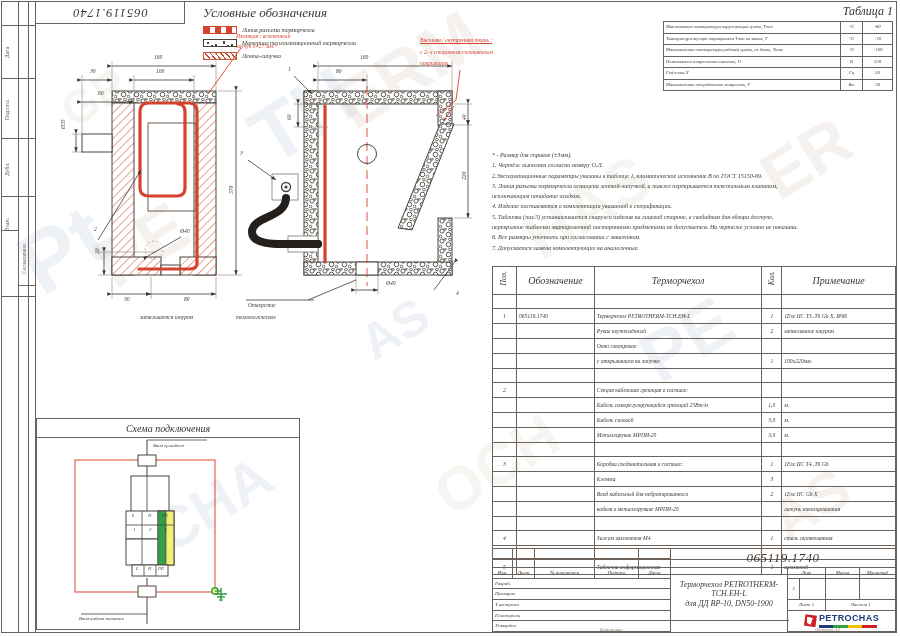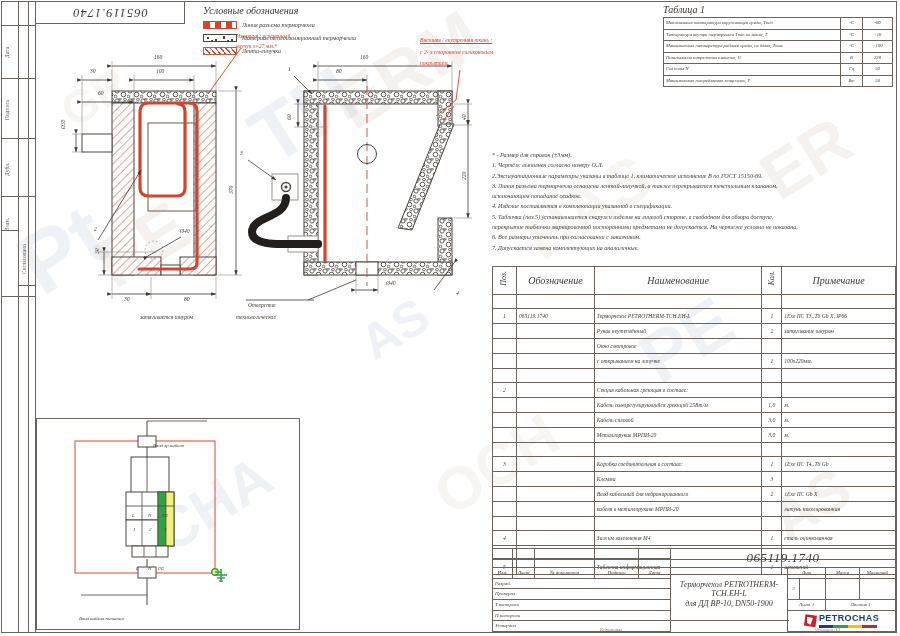--- a/index.html
+++ b/index.html
@@ -64,21 +64,21 @@
   }
   #topnum {
     position: absolute; left: 35px; top: 3px; width: 150px; height: 20px;
     display: flex; align-items: center; justify-content: center;
     transform: rotate(180deg);
     font-size: 12.5px; font-style: italic; letter-spacing: 1px; color: #3f3832;
   }
 
   
   #legend { position: absolute; left: 203px; top: 5px; width: 215px; }
-  #legend .lgtitle { font-size: 10px; font-style: italic; color: #3f3832; margin-bottom: 3px; }
+  #legend .lgtitle { font-size: 13px; font-style: italic; color: #3f3832; margin-bottom: 3px; }
   .lgrow { display: flex; align-items: center; height: 12px; margin-bottom: 1px; }
   .lgswatch { width: 34px; height: 8px; margin-right: 5px; flex: 0 0 34px; }
   .sw-dash { border: 1px solid #d4442c; background:
      repeating-linear-gradient(90deg,#d4442c 0 6px, transparent 6px 11px); }
   .sw-insul { border: 1px solid #4a443e; background: #fff;
      background-image:
        radial-gradient(circle at 4px 3px, #4a443e 1.3px, transparent 1.4px),
        radial-gradient(circle at 12px 5px, #4a443e 1.3px, transparent 1.4px),
        radial-gradient(circle at 20px 2.5px, #4a443e 1.3px, transparent 1.4px),
        radial-gradient(circle at 28px 5px, #4a443e 1.3px, transparent 1.4px),
@@ -87,21 +87,21 @@
   }
   .sw-velcro { border: 1px solid #c4603c; background:
      repeating-linear-gradient(50deg, #d4442c 0 1.2px, #fff 1.2px 4px); }
   .lglabel { font-size: 6px; font-style: italic; color: #3f3832; }
 
   
   table { border-collapse: collapse; font-style: italic; }
   .gtab td, .gtab th { border: 1px solid #6b625b; padding: 0 2px; color: #3f3832; }
 
   #tab1wrap { position: absolute; left: 663px; top: 4px; width: 230px; }
-  #tab1title { font-size: 10px; font-style: italic; margin-bottom: 2px; }
+  #tab1title { font-size: 12px; font-style: italic; margin-bottom: 2px; text-align: right; }
   #tab1 { width: 230px; font-size: 4.6px; }
   #tab1 td { height: 10.5px; line-height: 10.5px; }
   #tab1 td.u { width: 22px; text-align: center; }
   #tab1 td.v { width: 30px; text-align: center; }
 
   
   #notes { position: absolute; left: 492px; top: 150px; width: 404px; }
   #notes div { font-size: 6.1px; font-style: italic; line-height: 10.3px; color: #3f3832; }
 
   
@@ -249,21 +249,21 @@
     <div>перекрытие таблички маркировочной посторонними предметами не допускается. На чертеже условно не показана.</div>
     <div>6. Все размеры уточнить при согласовании с заказчиком.</div>
     <div>7. Допускается замена комплектующих на аналогичные.</div>
   </div>
 
   <table id="spec" class="gtab">
     <tbody id="spec-body">
       <tr class="hdr">
         <td class="c-pos"><span class="vtxt">Поз.</span></td>
         <td class="c-des tbc">Обозначение</td>
-        <td class="c-nam tbc">Наименование</td>
+        <td class="c-nam tbc">Терморчехол</td>
         <td class="c-qty"><span class="vtxt">Кол.</span></td>
         <td class="c-rem tbc">Примечание</td>
       </tr>
     <tr>
           <td class="c-pos"></td>
           <td class="c-des"></td>
           <td class="c-nam"></td>
           <td class="c-qty"></td>
           <td class="c-rem"></td>
         </tr>
@@ -632,20 +632,21 @@
     <div class="t sm red ul" style="left:384px;top:9px;">Внешняя / внутренняя ткань :</div>
     <div class="t sm red" style="left:384px;top:21px;">с 2- х сторонним силиконовым</div>
     <div class="t sm red" style="left:384px;top:32px;">покрытием</div>
 
     <div class="t sm" style="left:212px;top:274px;">Отверстие</div>
     <div class="t sm" style="left:200px;top:286px;">технологическое</div>
     <div class="t sm" style="left:104px;top:286px;">затягивается шнуром</div>
   </div>
 
   <div id="wiring">
+    <div id="wiring-title">Схема подключения</div>
     <svg width="262" height="191" viewBox="0 0 262 191">
 
       <rect x="38" y="22" width="140" height="132" fill="none" stroke="#e2442c" stroke-width="1"></rect>
 
       <line x1="110" y1="2" x2="110" y2="56" stroke="#4a443e" stroke-width="1"></line>
       <rect x="101" y="17" width="18" height="11" fill="#fff" stroke="#4a443e" stroke-width="1"></rect>
       <line x1="110" y1="2" x2="170" y2="2" stroke="#4a443e" stroke-width="0.8"></line>
 
       <line x1="110" y1="140" x2="110" y2="186" stroke="#4a443e" stroke-width="1"></line>
       <rect x="101" y="148" width="18" height="11" fill="#fff" stroke="#4a443e" stroke-width="1"></rect>

